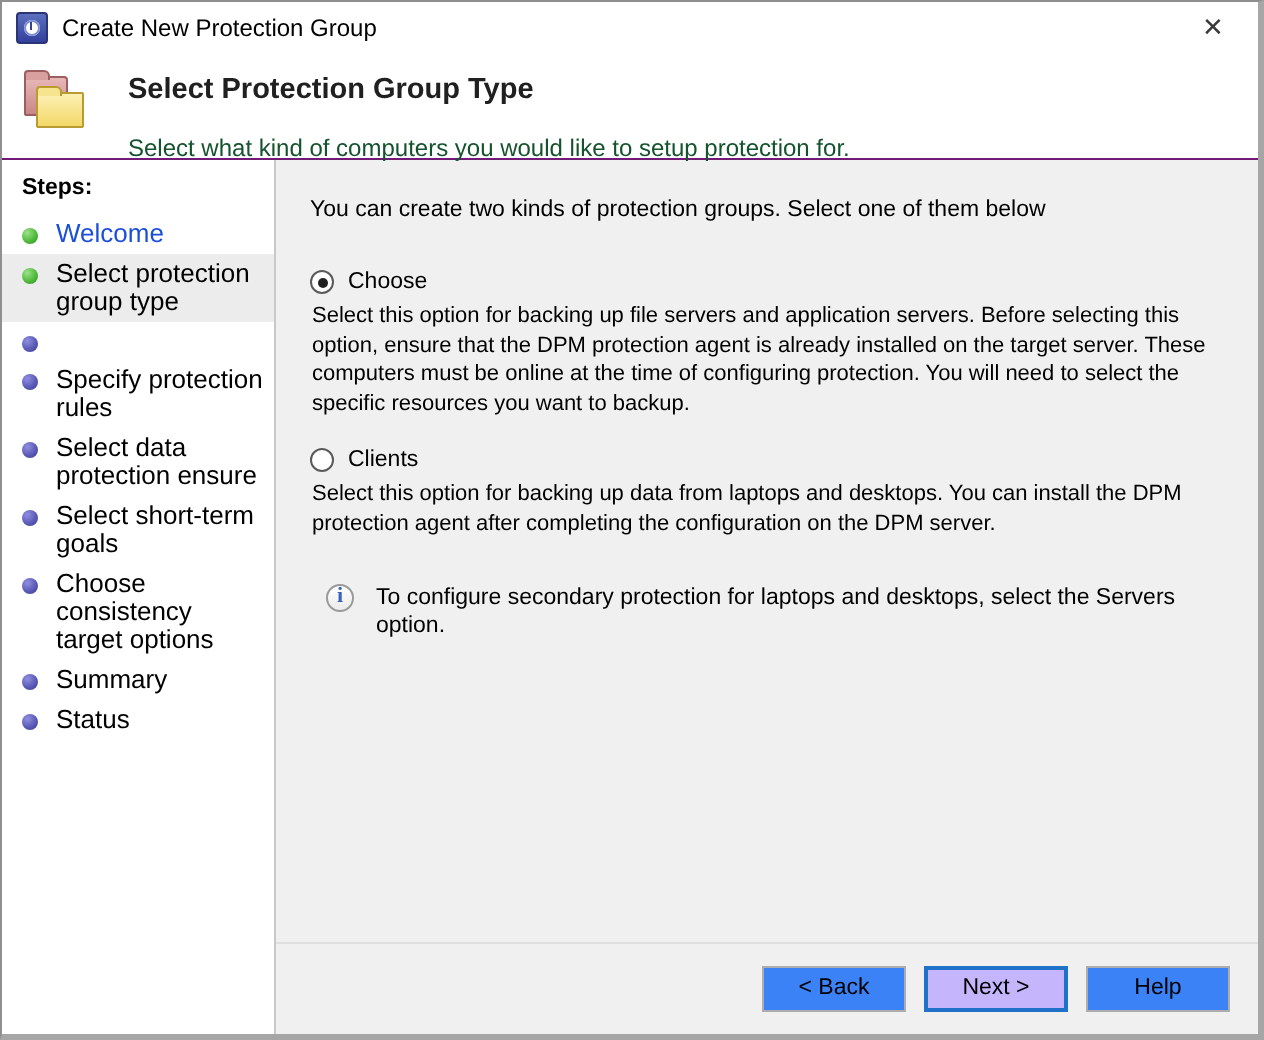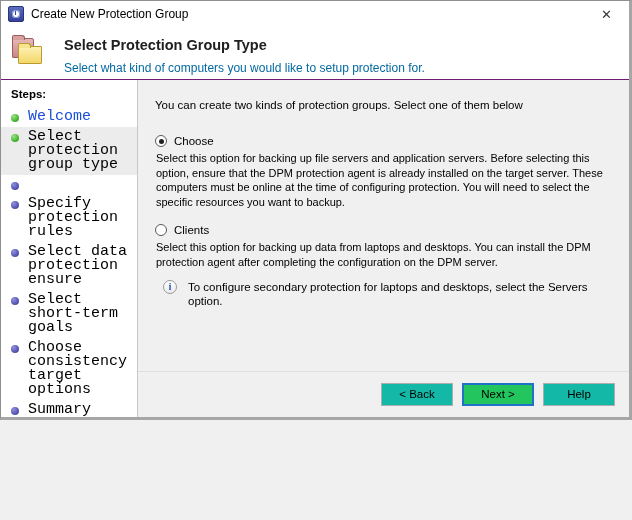--- a/index.html
+++ b/index.html
@@ -8,21 +8,21 @@
     width: 632px;
     height: 520px;
     overflow: hidden;
     background: #f0f0f0;
     font-family: "Liberation Sans", sans-serif;
   }
 
   #window {
     position: relative;
     width: 632px;
-    height: 420px;
+    height: 520px;
     background: #ffffff;
     border: 1px solid #8f8f8f;
     border-bottom: 3px solid #a6a6a6;
     border-right: 3px solid #a6a6a6;
     display: flex;
     flex-direction: column;
   }
 
   
   #titlebar {
@@ -141,23 +141,23 @@
     margin-top: 5px;
   }
   #header-title {
     font-size: 14.5px;
     font-weight: bold;
     color: #202020;
     line-height: 18px;
   }
   #header-sub {
     font-size: 12px;
-    color: #0369a1;
+    color: #14532d;
     line-height: 15px;
-    margin-top: 7px;
+    margin-top: 13px;
   }
 
   
   #body {
     flex: 1 1 auto;
     display: flex;
     min-height: 0;
     border-top: 1px solid #701a75;
     background: #f0f0f0;
   }
@@ -190,24 +190,23 @@
     border-radius: 50%;
     margin-top: 4px;
     margin-right: 9px;
     flex: 0 0 auto;
     background: radial-gradient(circle at 33% 30%, #8f8fe0 0%, #5b5bb8 55%, #3b3b90 100%);
   }
   .step.done .bullet {
     background: radial-gradient(circle at 33% 30%, #9de28a 0%, #4fbb3b 55%, #2e8f22 100%);
   }
   .step-label {
-    font-size: 15px;
+    font-size: 13px;
     color: #000000;
     line-height: 14px;
-    font-family: Liberation Mono, monospace;
   }
   .step.link .step-label { color: #1c4fd8; }
 
   
   #content {
     flex: 1 1 auto;
     background: #f0f0f0;
     display: flex;
     flex-direction: column;
     min-width: 0;
@@ -256,21 +255,21 @@
     font-size: 11px;
     color: #000000;
     line-height: 14.5px;
     padding-left: 1px;
     text-align: left;
   }
 
   #note-row {
     display: flex;
     align-items: flex-start;
-    margin-top: 11px;
+    margin-top: 23px;
     padding-left: 8px;
   }
   #note-icon {
     width: 14px; height: 14px;
     border-radius: 50%;
     border: 1px solid #9a9a9a;
     background: linear-gradient(#ffffff, #ebebeb);
     margin-right: 11px;
     flex: 0 0 auto;
     position: relative;
@@ -300,34 +299,34 @@
     border-top: 1px solid #dfdfdf;
     display: flex;
     align-items: center;
     justify-content: flex-end;
     padding-right: 14px;
     gap: 9px;
   }
   .btn {
     width: 72px;
     height: 23px;
-    background: #14b8a6;
+    background: #3b82f6;
     border: 1px solid #adadad;
     font-size: 11.5px;
     color: #000000;
     font-family: "Liberation Sans", sans-serif;
     display: flex;
     align-items: center;
     justify-content: center;
     cursor: default;
     line-height: 1;
   }
   .btn.default {
     border: 2px solid #1f72c8;
-    background: #22c55e;
+    background: #c4b5fd;
   }
 </style>
 </head>
 <body>
 
 <div id="window">
 
   <div id="titlebar">
     <div id="titlebar-icon"></div>
     <div id="titlebar-text">Create New Protection Group</div>

